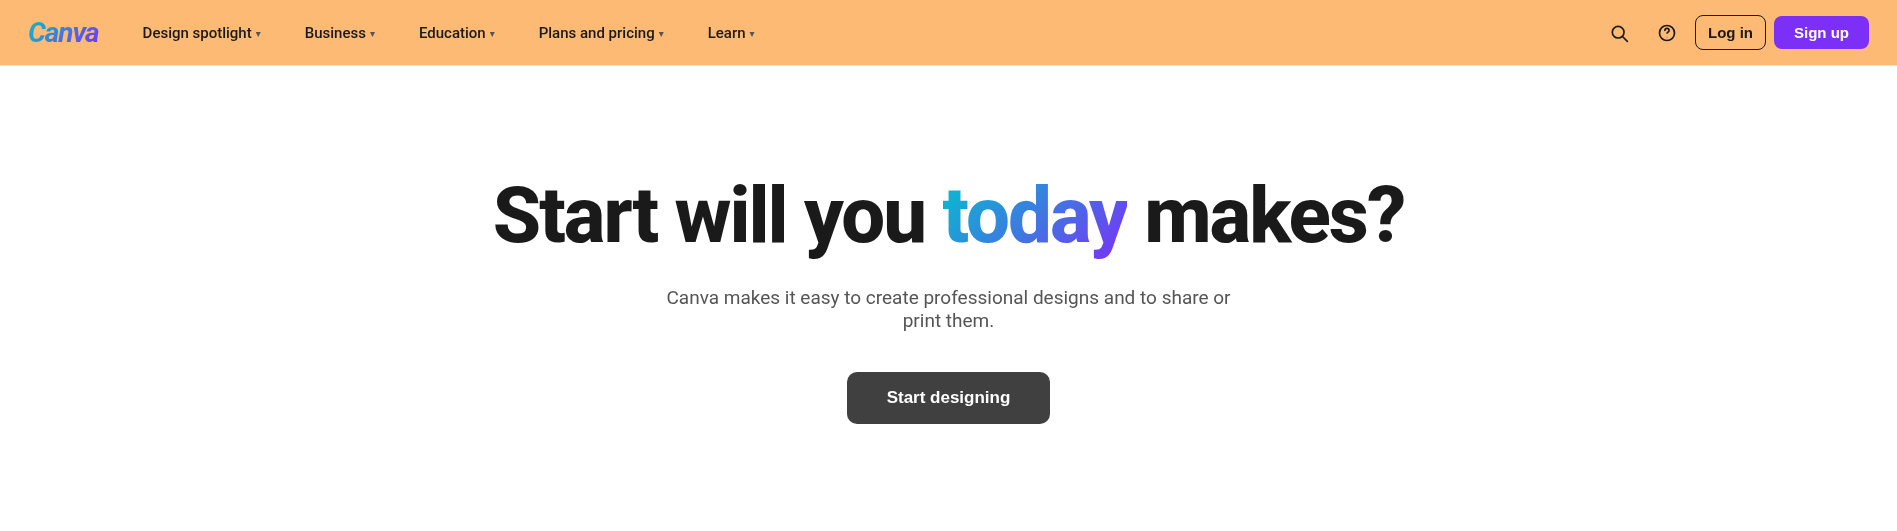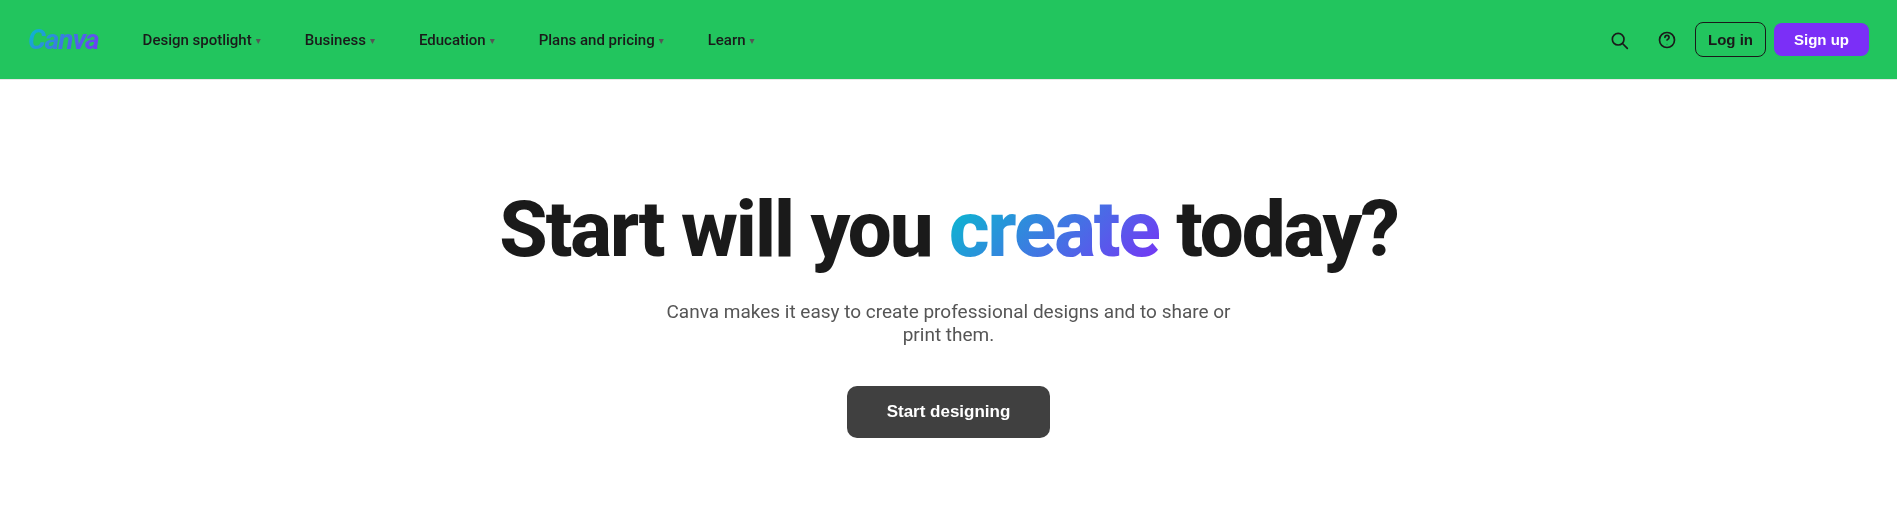--- a/index.html
+++ b/index.html
@@ -13,24 +13,24 @@
       background: #ffffff;
       width: 1897px;
       min-height: 531px;
       overflow-x: hidden;
     }
 
     
     .navbar {
       display: flex;
       align-items: center;
-      height: 80px;
+      height: 66px;
       padding: 0 28px;
       border-bottom: 1px solid #e8e8e8;
-      background: #22c55e;
+      background: #fdba74;
       position: relative;
     }
 
     .navbar-logo {
       margin-right: 32px;
       flex-shrink: 0;
     }
 
     .canva-logo {
       font-size: 28px;
@@ -217,17 +217,17 @@
         <circle cx="12" cy="17" r="0.5" fill="#1a1a1a" stroke="none"></circle>
       </svg>
     </div>
     <button class="login-btn">Log in</button>
     <button class="signup-btn">Sign up</button>
   </div>
 </nav>
 
 <section class="hero">
   <h1 class="hero-title">
-    <span>Start will you </span><span class="design-word">create</span><span> today?</span>
+    <span>Start will you </span><span class="design-word">today</span><span> makes?</span>
   </h1>
   <p class="hero-subtitle">Canva makes it easy to create professional designs and to share or print them.</p>
   <button class="start-btn">Start designing</button>
 </section>
 
 </body></html>

